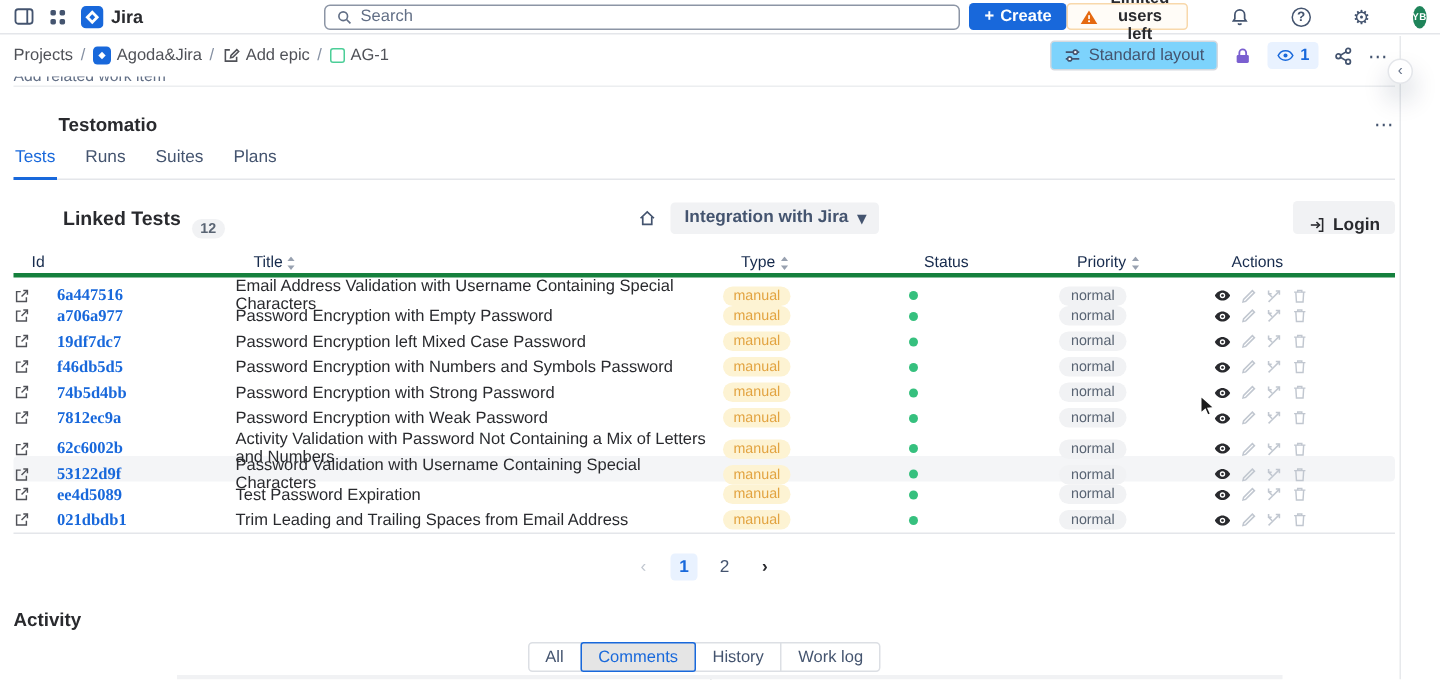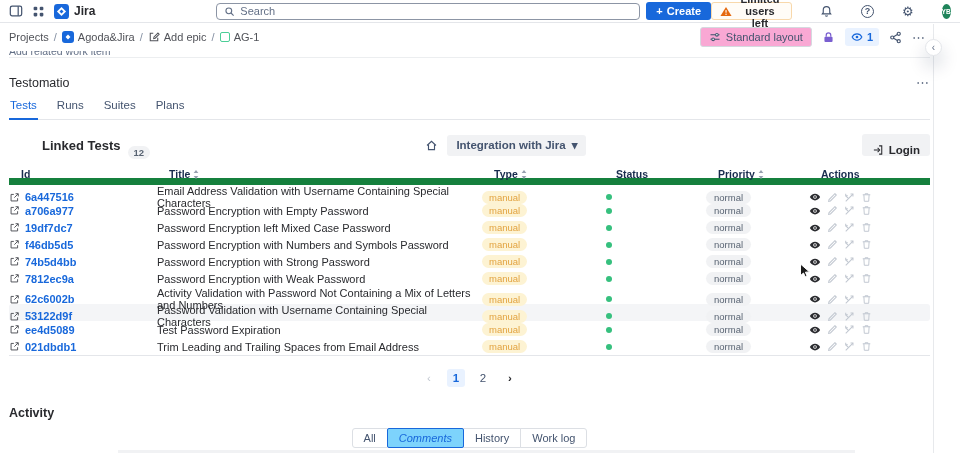--- a/index.html
+++ b/index.html
@@ -26,58 +26,58 @@
   .avatar { width:15px; height:15px; border-radius:50%; background:#1f845a; color:#fff; font-size:6.5px; font-weight:bold; display:flex; align-items:center; justify-content:center; letter-spacing:.2px; }
 
   
   .second-row { height:28px; display:flex; align-items:center; justify-content:space-between; padding:0 34px 0 9px; }
   .breadcrumb { display:flex; align-items:center; gap:5px; color:#505258; }
   .crumb { color:#505258; cursor:pointer; display:flex; align-items:center; gap:4px; }
   .crumb-sep { color:#8590a2; }
   .proj-avatar { width:12px; height:12px; border-radius:3px; background:#1868db; display:flex; align-items:center; justify-content:center; }
   .story-icon { width:10px; height:10px; border:1.6px solid #4bce97; border-radius:2px; }
   .view-controls { display:flex; align-items:center; gap:10px; }
-  .layout-btn { display:flex; align-items:center; gap:5px; height:20px; border:1px solid #d5d9df; background:#f9a8d4; border-radius:3px; padding:0 8px; font-size:11px; color:#44546f; font-family:inherit; cursor:pointer; }
+  .layout-btn { display:flex; align-items:center; gap:5px; height:20px; border:1px solid #d5d9df; background:#7dd3fc; border-radius:3px; padding:0 8px; font-size:11px; color:#44546f; font-family:inherit; cursor:pointer; }
   .lock-btn { color:#7a5fd0; }
   .watch-badge { display:flex; align-items:center; gap:4px; background:#e9f2ff; color:#1868db; border-radius:3px; height:18px; padding:0 6px; font-weight:600; cursor:pointer; }
   .more-glyph { font-size:13px; color:#44546f; letter-spacing:1px; cursor:pointer; }
 
   
   .edge-divider { position:absolute; right:26px; top:24px; bottom:0; width:1px; background:#e7e9ec; }
   .collapse-btn { position:absolute; right:18px; top:39px; width:17px; height:17px; border:1px solid #e4e6ea; border-radius:50%; background:#fff; color:#626f86; font-size:10px; display:flex; align-items:center; justify-content:center; cursor:pointer; box-shadow:0 10px 18px rgba(9,30,66,.2); z-index:5; }
 
   .content { margin:0 30px 0 9px; }
 
   
   .hidden-row { height:7px; overflow:hidden; border-bottom:1px solid #eceef0; }
   .hidden-row span { display:block; margin-top:-7px; color:#626f86; font-size:10.5px; line-height:14px; }
 
   
   .panel-head { margin-top:17px; display:flex; align-items:center; justify-content:space-between; }
-  .panel-title { font-size:12.5px; font-weight:400; }
+  .panel-title { font-size:12.5px; font-weight:700;margin-left:30px; }
   .tabs-row { margin-top:9px; border-bottom:1px solid #e4e6ea; display:flex; gap:18px; }
   .ttab { padding:0 1px 7px; color:#44546f; font-size:11.5px; cursor:pointer; }
   .ttab.active { color:#1868db; border-bottom:2px solid #1868db; margin-bottom:-1px; }
 
   .linked-row { margin-top:11px; display:flex; align-items:center; justify-content:space-between; }
   .linked-left { display:flex; align-items:center; gap:7px;padding-left:33px; }
   .linked-title { font-size:13px; font-weight:600; color:#292a2e; }
   .count-pill { background:#f1f2f4; color:#596473; border-radius:8px; font-size:9.5px; padding:1px 6px; font-weight:600;margin-top:15px; }
   .linked-mid { display:flex; align-items:center; gap:9px; }
   .proj-select { display:flex; align-items:center; gap:6px; background:#f1f2f4; border:none; border-radius:3px; height:21px; padding:0 9px; font-size:11.5px; font-weight:600; color:#44546f; font-family:inherit; cursor:pointer; }
   .login-btn { display:flex; align-items:flex-end; gap:5px; background:#f1f2f4; border:none; border-radius:3px; height:22px; padding:0 10px; font-size:11.5px; font-weight:600; color:#292a2e; font-family:inherit; cursor:pointer; }
 
   
   .ttable { margin-top:9px; border-bottom:1px solid #e4e6ea; }
   .thead, .trow { display:grid; grid-template-columns:148px 325px 122px 102px 103px 1fr; align-items:center; }
-  .thead { height:17px; border-bottom:7px solid #15803d; font-size:10.5px; font-weight:700; color:#172b4d;padding-left:12px; }
+  .thead { height:17px; border-bottom:3px solid #15803d; font-size:10.5px; font-weight:400; color:#172b4d;padding-left:12px; }
   .th { display:flex; align-items:center; gap:3px; }
   .trow { height:17px; font-size:11px; }
   .trow.row-hover { background:#f4f5f7; border-radius:3px; }
-  .cell-id { display:flex; align-items:center; gap:5px; color:#1868db; }
+  .cell-id { display:flex; align-items:center; gap:18px; color:#1868db;font-family:Liberation Serif, serif; }
   .id-link { color:#1868db; font-weight:700; cursor:pointer; }
   .type-badge { justify-self:start; background:#fdf3d3; color:#e2a340; font-size:9.5px; padding:1px 7px; border-radius:8px; }
   .status-dot { width:6px; height:6px; border-radius:50%; background:#36c07e; margin-left:2px; }
   .prio-badge { justify-self:start; background:#f1f2f4; color:#596473; font-size:9.5px; padding:1px 8px; border-radius:8px; }
   .actions-cell { display:flex; align-items:center; gap:6px; }
   .act-view { color:#292a2e; cursor:pointer; }
   .act-dim { color:#c1c7d0; cursor:pointer; }
 
   
   .pager { margin-top:13px; display:flex; align-items:center; justify-content:center; gap:9px; }
@@ -86,21 +86,21 @@
   .pg.disabled { color:#c1c7d0; }
   .pg.next { color:#292a2e; font-weight:600; }
 
   
   .activity-head { margin-top:19px; font-size:12.5px; font-weight:700; }
   .activity-tabs-row { margin-top:8px; display:flex; align-items:center; justify-content:space-between; border-bottom:1px solid #eceef0; padding-bottom:8px;flex-direction:column; }
   .seg-group { display:flex; }
   .seg { border:1px solid #dcdfe4; background:#fff; color:#44546f; font-size:11px; padding:3px 11px; margin-left:-1px; cursor:pointer; font-family:inherit; }
   .seg:first-child { border-radius:3px 0 0 3px; margin-left:0; }
   .seg:last-child { border-radius:0 3px 3px 0; }
-  .seg.active { border-color:#1868db; color:#1868db; background:#7dd3fc; position:relative; z-index:1; border-radius:2px;font-style:italic; }
+  .seg.active { border-color:#1868db; color:#1868db; background:#e5e5e5; position:relative; z-index:1; border-radius:2px; }
   .activity-sort { color:#44546f; cursor:pointer; }
 
   .bottom-strip { position:absolute; left:118px; bottom:0; width:737px; height:3px; background:#f1f2f4; }
 
   .mouse-cursor { position:absolute; left:799px; top:263px; z-index:9; pointer-events:none; }
 </style>
 </head>
 <body>
 
 <header class="topbar">

